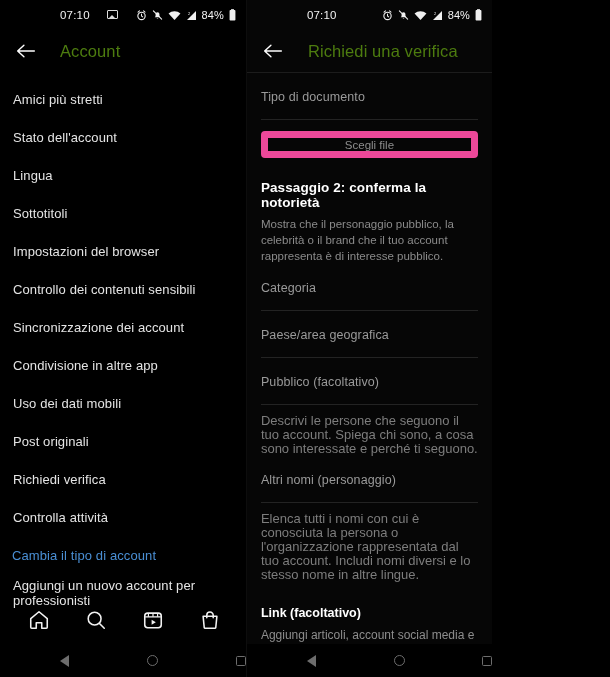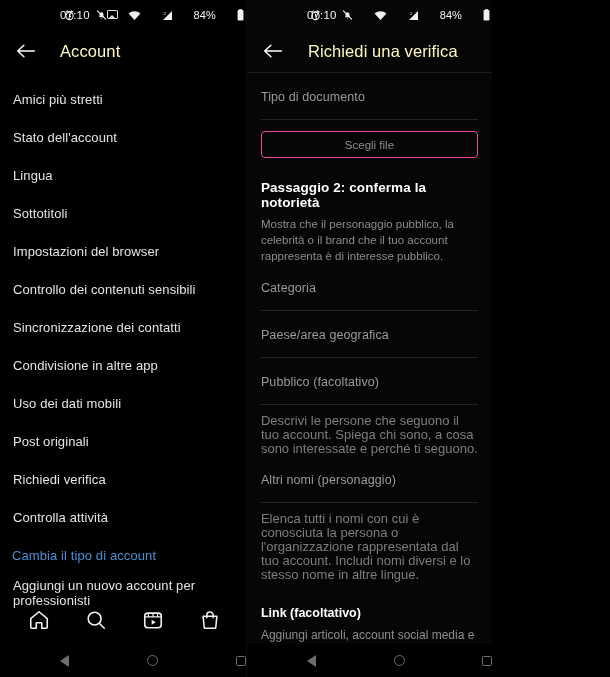--- a/index.html
+++ b/index.html
@@ -62,24 +62,24 @@
     content: "";
     position: absolute;
     left: 1px; bottom: 0.5px;
     width: 0; height: 0;
     border-left: 3px solid transparent;
     border-right: 3px solid transparent;
     border-bottom: 3.5px solid #dcdcdc;
   }
   .sb-right {
     position: absolute;
-    right: 2px;
-    display: flex;
-    align-items: center;
-    gap: 21px;
+    right: 10px;
+    display: flex;
+    align-items: center;
+    gap: 5px;
   }
   .sb-right svg { display: block; }
   .sb-batt-txt {
     font-size: 11px;
     color: #f2f2f2;
     letter-spacing: .1px;
   }
 
   
   .appbar {
@@ -92,21 +92,21 @@
     width: 24px;
     height: 24px;
     display: flex;
     align-items: center;
     justify-content: center;
     cursor: pointer;
   }
   .appbar-title {
     margin-left: 22px;
     font-size: 16.5px;
-    color: #fef9c3;
+    color: #4d7c0f;
     font-weight: 400;
     letter-spacing: .1px;
   }
   .appbar-title.wide { margin-left: 23px; }
 
   .hdr-rule {
     height: 1px;
     background: #1c1c1c;
     margin: 0;
   }
@@ -204,21 +204,21 @@
     letter-spacing: .1px;
   }
   .field-rule {
     height: 1px;
     background: #232323;
     margin-top: 15px;
   }
   .choose-btn {
     margin-top: 11px;
     height: 27px;
-    border: 1px solid #ec4899;
+    border: 7px solid #ec4899;
     border-radius: 4px;
     display: flex;
     align-items: center;
     justify-content: center;
     font-size: 11.5px;
     color: #8d8d8d;
     cursor: pointer;
   }
   .sec-title {
     margin-top: 22px;
@@ -303,21 +303,21 @@
       <div class="appbar-title">Account</div>
     </div>
 
     <div class="menu-list">
       <div class="menu-item">Amici più stretti</div>
       <div class="menu-item">Stato dell'account</div>
       <div class="menu-item">Lingua</div>
       <div class="menu-item">Sottotitoli</div>
       <div class="menu-item">Impostazioni del browser</div>
       <div class="menu-item">Controllo dei contenuti sensibili</div>
-      <div class="menu-item">Sincronizzazione dei contatti</div>
+      <div class="menu-item">Sincronizzazione dei account</div>
       <div class="menu-item">Condivisione in altre app</div>
       <div class="menu-item">Uso dei dati mobili</div>
       <div class="menu-item">Post originali</div>
       <div class="menu-item">Richiedi verifica</div>
       <div class="menu-item">Controlla attività</div>
       <div class="menu-item link">Cambia il tipo di account</div>
       <div class="menu-item link-2">Aggiungi un nuovo account per professionisti</div>
     </div>
 
     <div class="tabbar">

